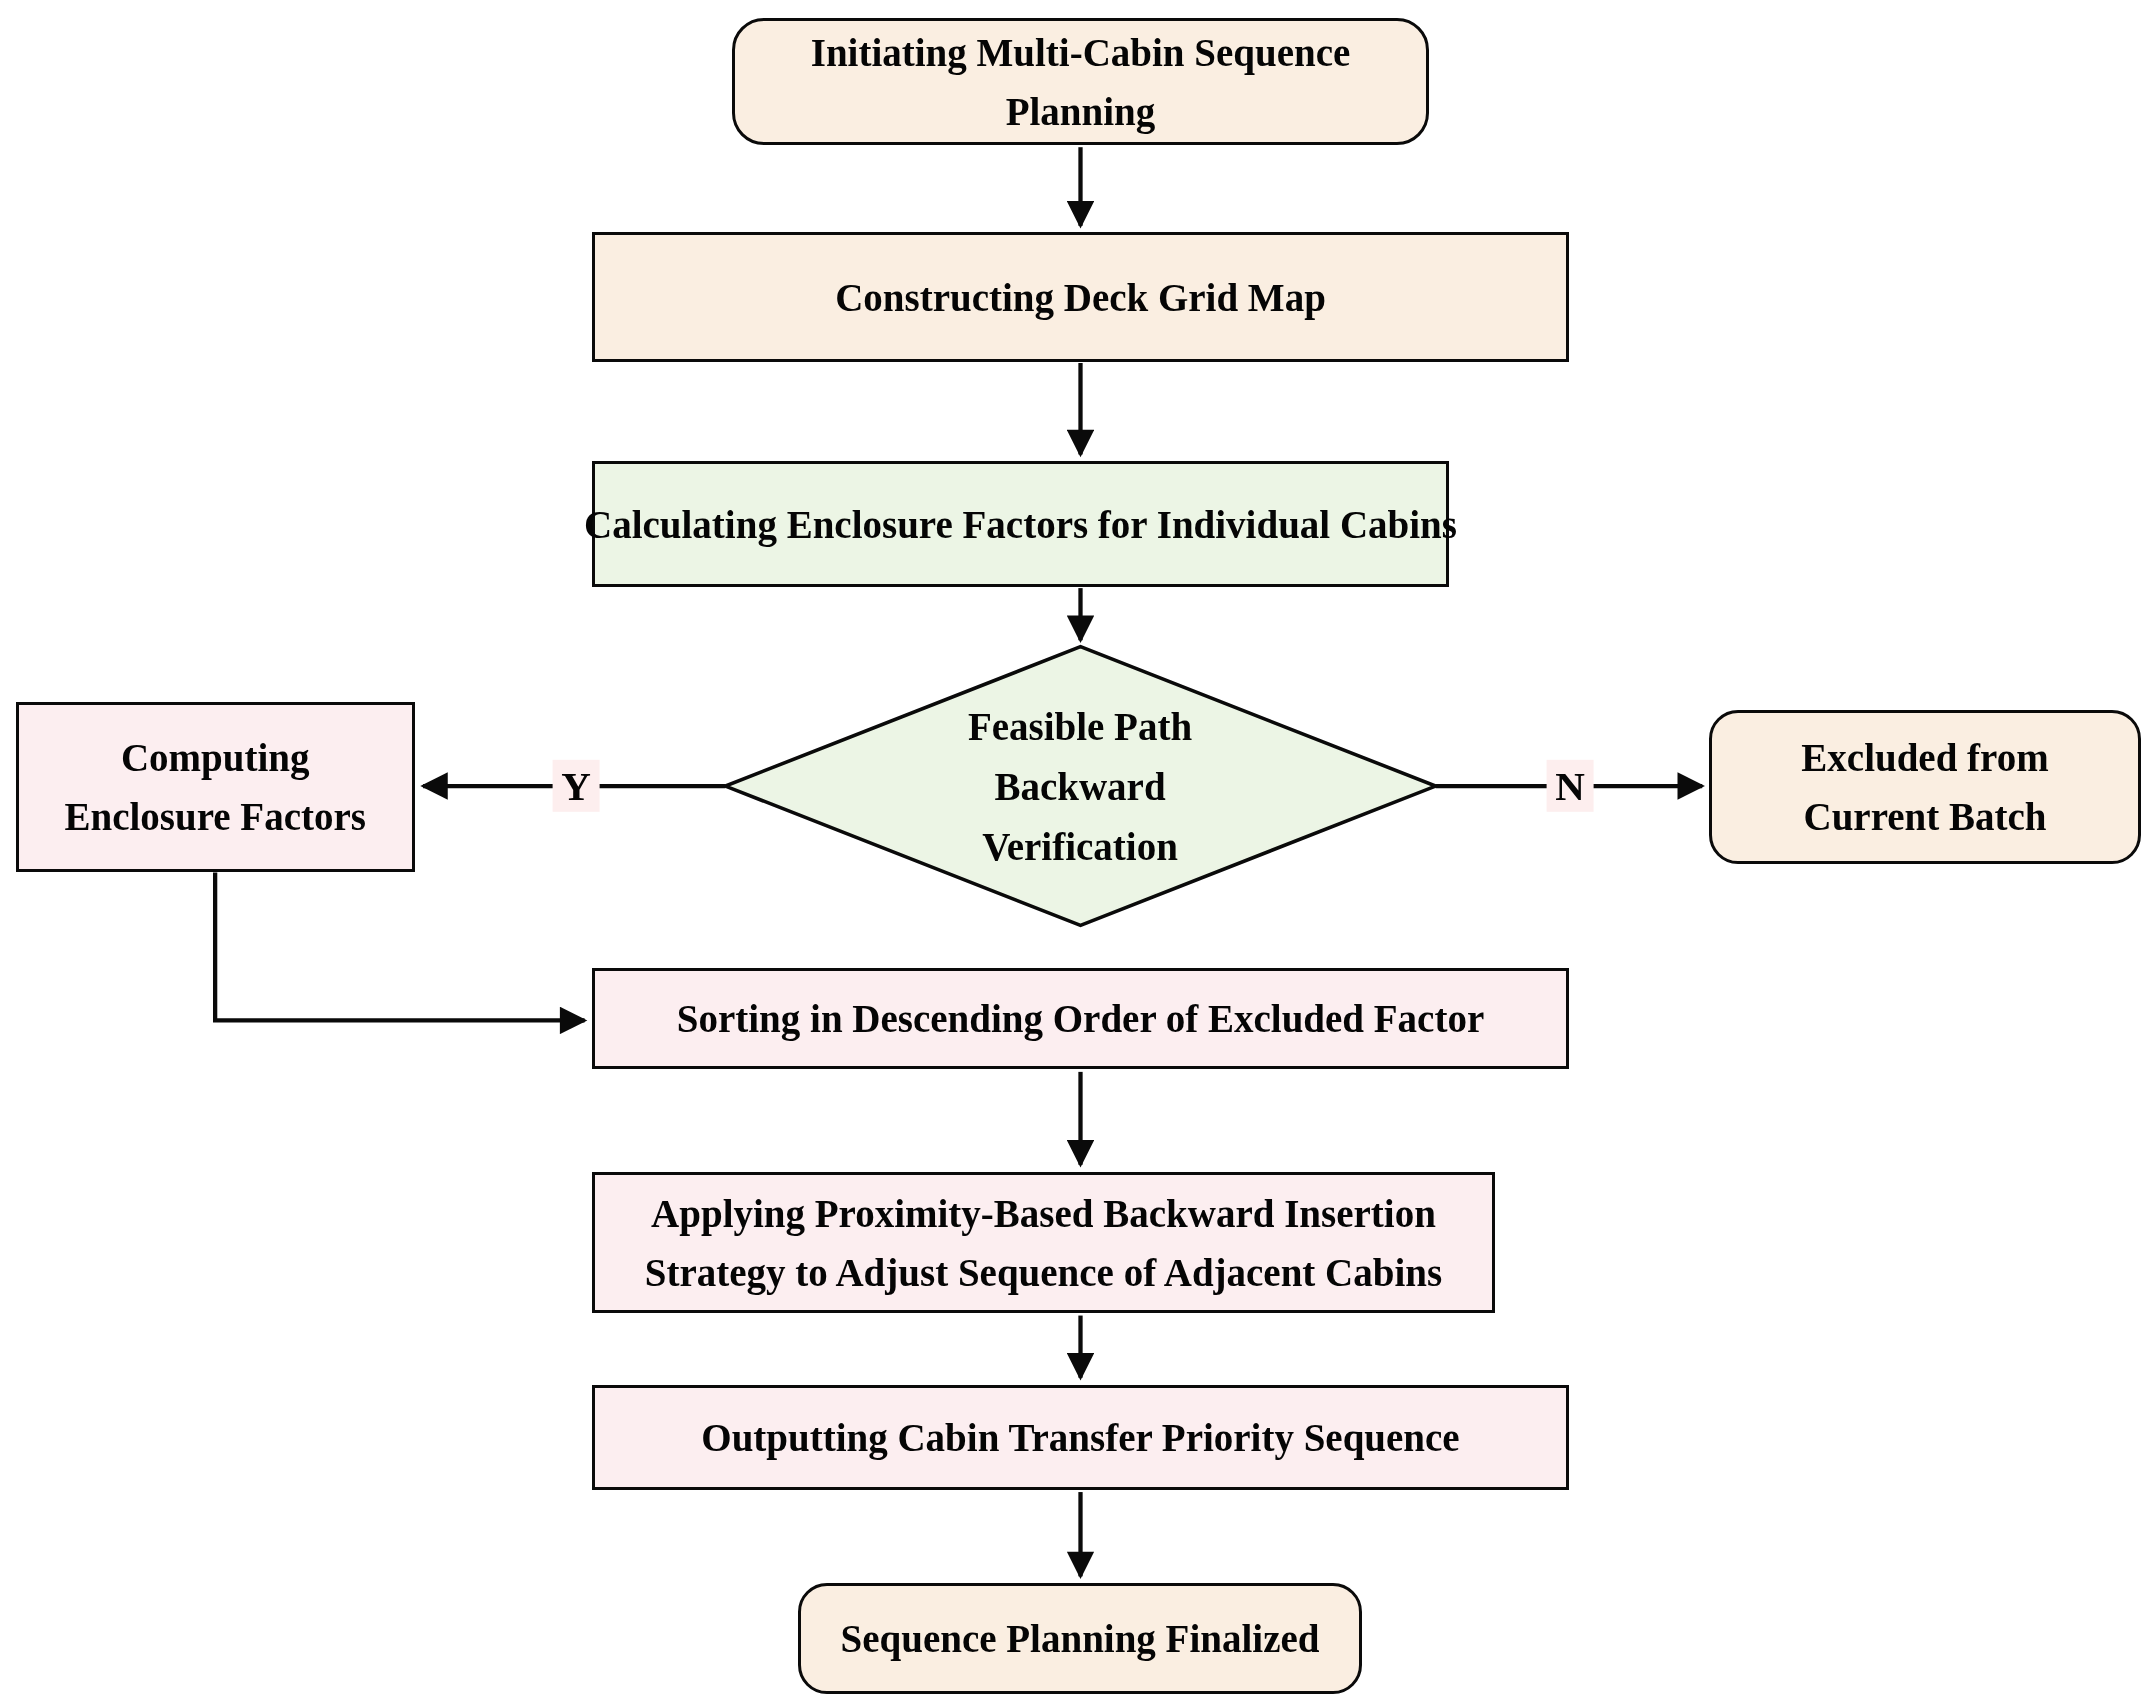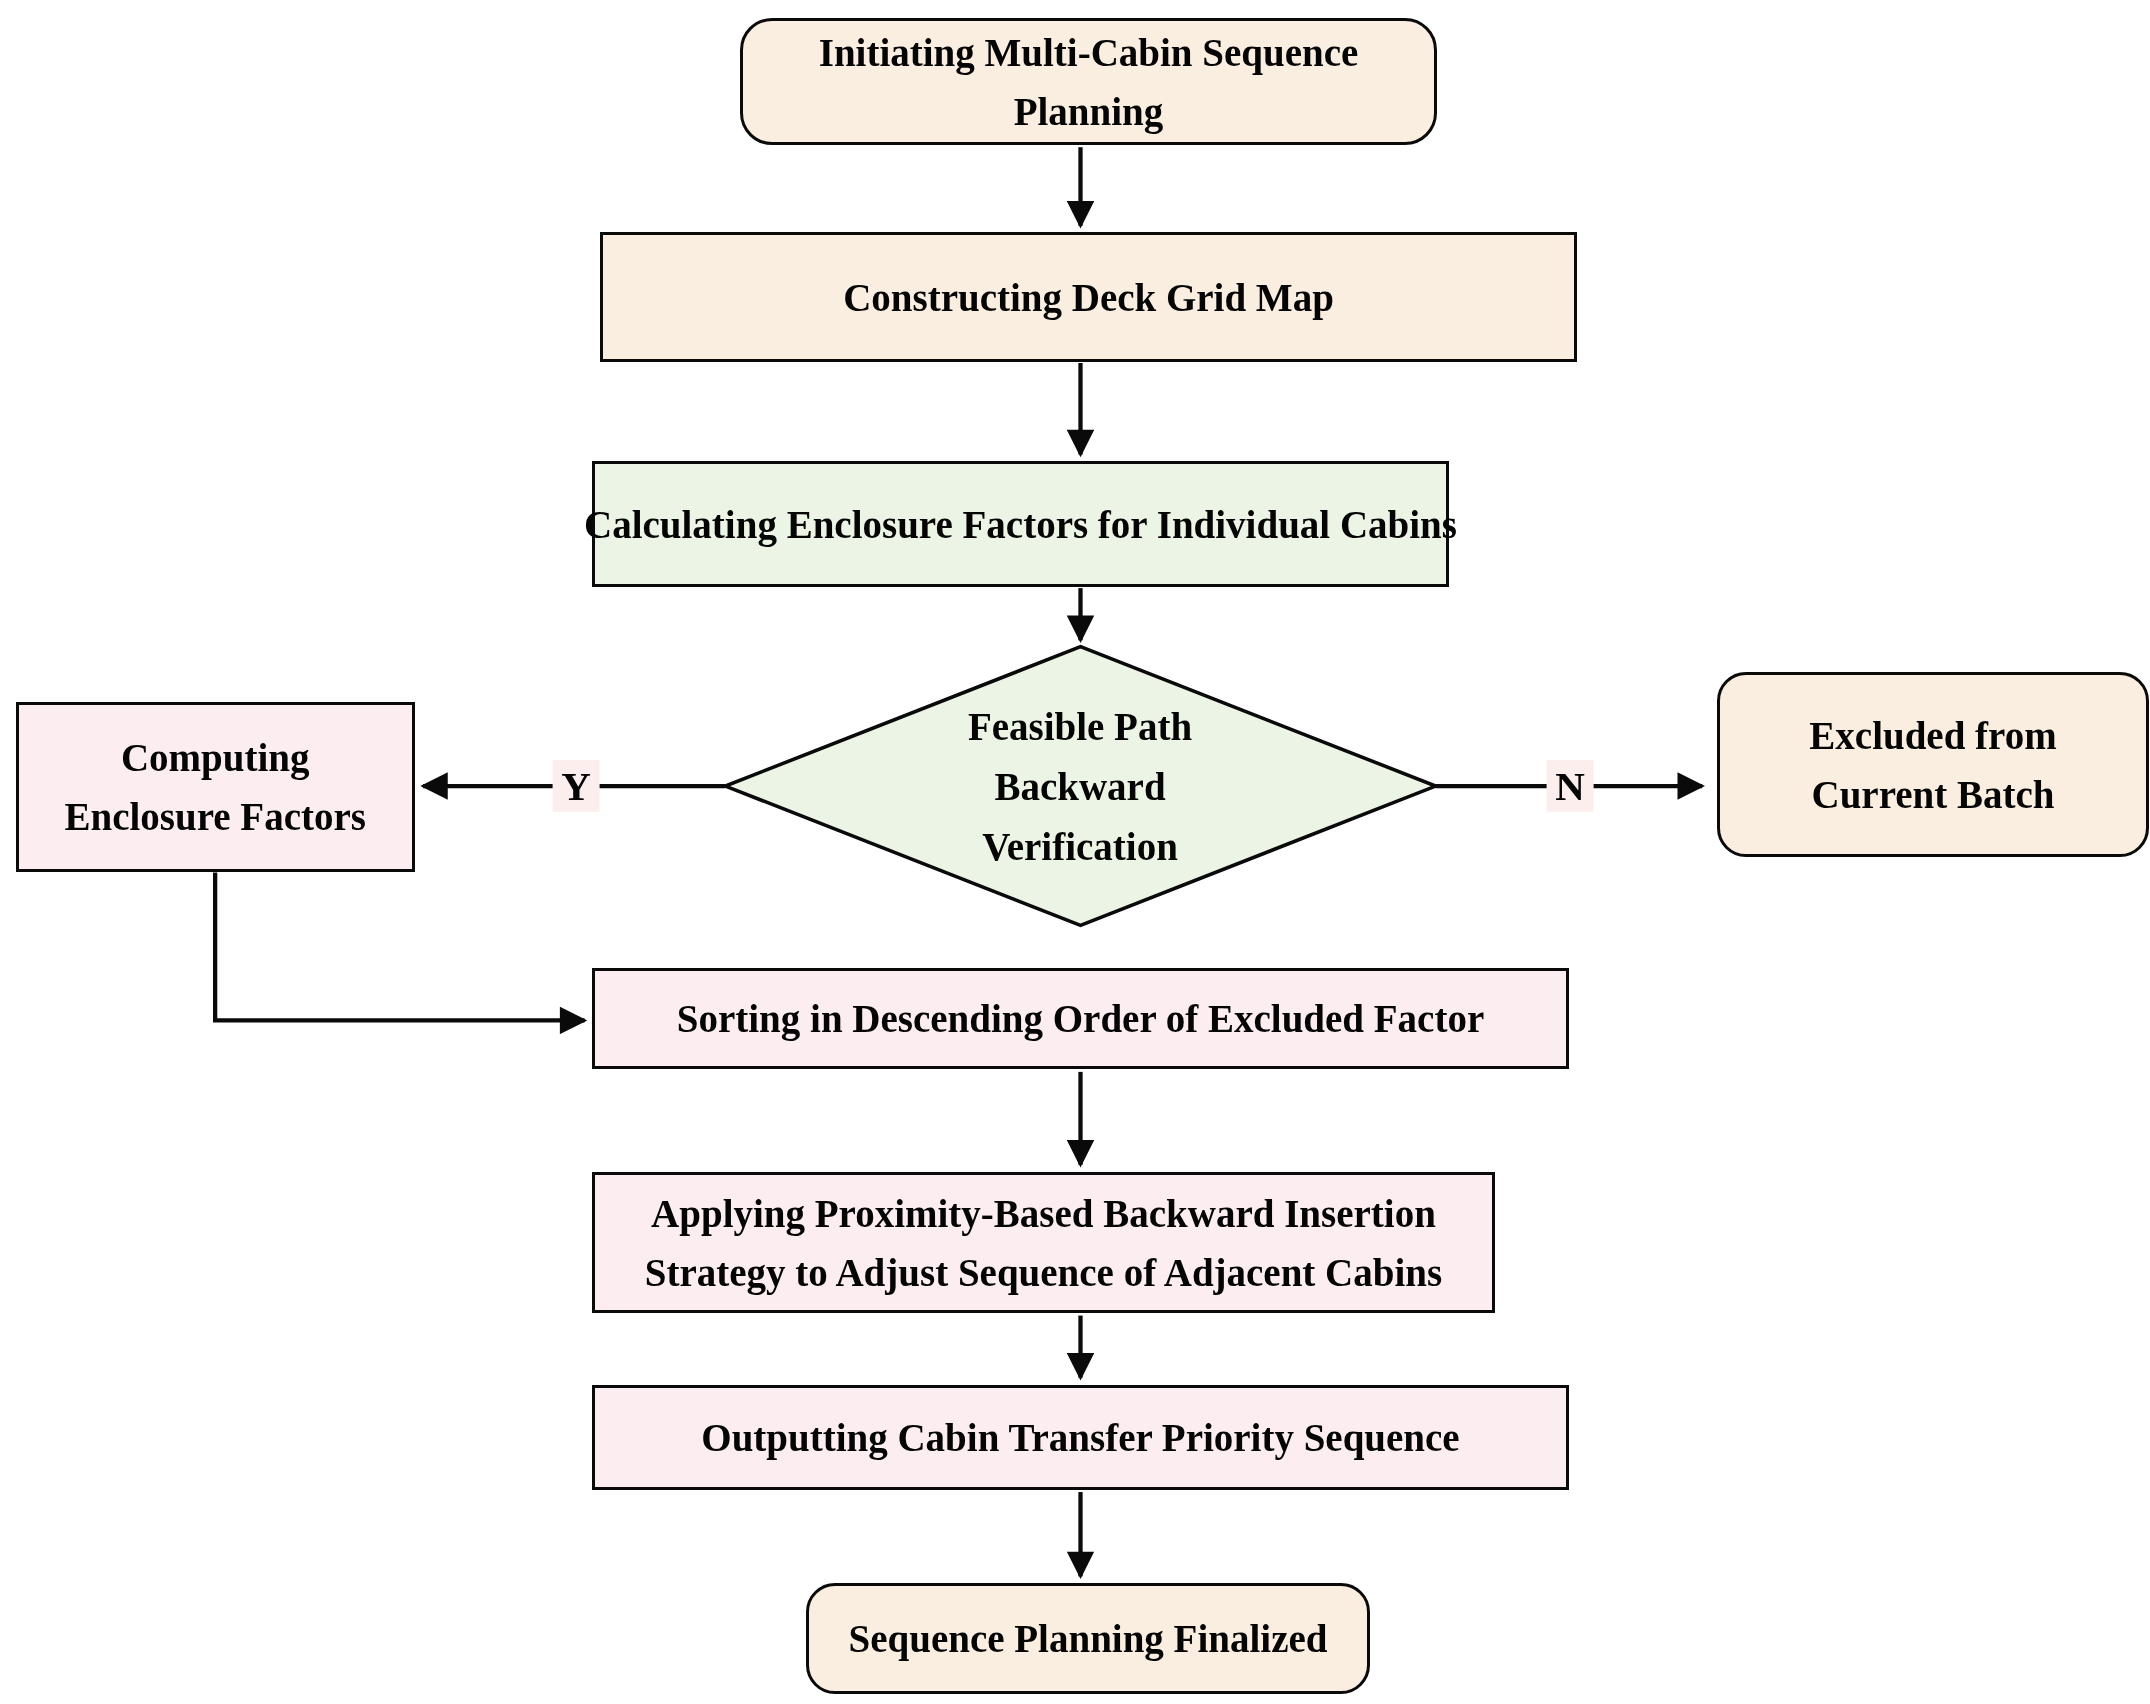--- a/index.html
+++ b/index.html
@@ -44,21 +44,21 @@
     flex-direction: column;
     align-items: center;
     justify-content: center;
     text-align: center;
     font-size: 39px;
     line-height: 59px;
     z-index: 2;
   }
   .node span { display: block; white-space: nowrap; }
   .rounded { border-radius: 32px; }
-  .cream { background: var(--cream, #faeee1); margin-left: 8px; }
+  .cream { background: var(--cream, #faeee1); }
   .green { background: var(--green, #ecf5e5); }
   .pink  { background: var(--pink, #fceef0); }
   .diamond-text {
     position: absolute;
     left: 725px;
     top: 647px;
     width: 710px;
     height: 279px;
     display: flex;
     flex-direction: column;
@@ -77,21 +77,21 @@
     font-size: 41px;
     line-height: 1;
     padding: 5.7px 8.6px;
     z-index: 3;
   }
   
   #node-start      { left: 732px; top: 18px;   width: 697px;  height: 127px; }
   #node-deck       { left: 592px;  top: 232px;  width: 977px; height: 130px; }
   #node-calc       { left: 592px;  top: 461px;  width: 857px; height: 126px; }
   #node-computing  { left: 15.7px;   top: 702px;  width: 399px;  height: 170px; text-align: center; }
-  #node-excluded   { left: 1709px; top: 672px;  width: 432px;  height: 185px; border-radius: 29px; text-align: right; }
+  #node-excluded   { left: 1709px; top: 710px;  width: 432px;  height: 154px; border-radius: 29px; text-align: right; }
   #node-sorting    { left: 592px;  top: 968px; width: 977px; height: 101px; }
   #node-applying   { left: 592px;  top: 1172px; width: 903px; height: 141px; }
   #node-outputting { left: 592px;  top: 1385px; width: 977px; height: 105px; }
   #node-final      { left: 798px; top: 1583px; width: 564px;  height: 111px; border-radius: 29px; }
   #edge-label-yes  { left: 576px;  top: 786px; }
   #edge-label-no   { left: 1570px; top: 786px; }
 </style>
 </head>
 <body>
 

